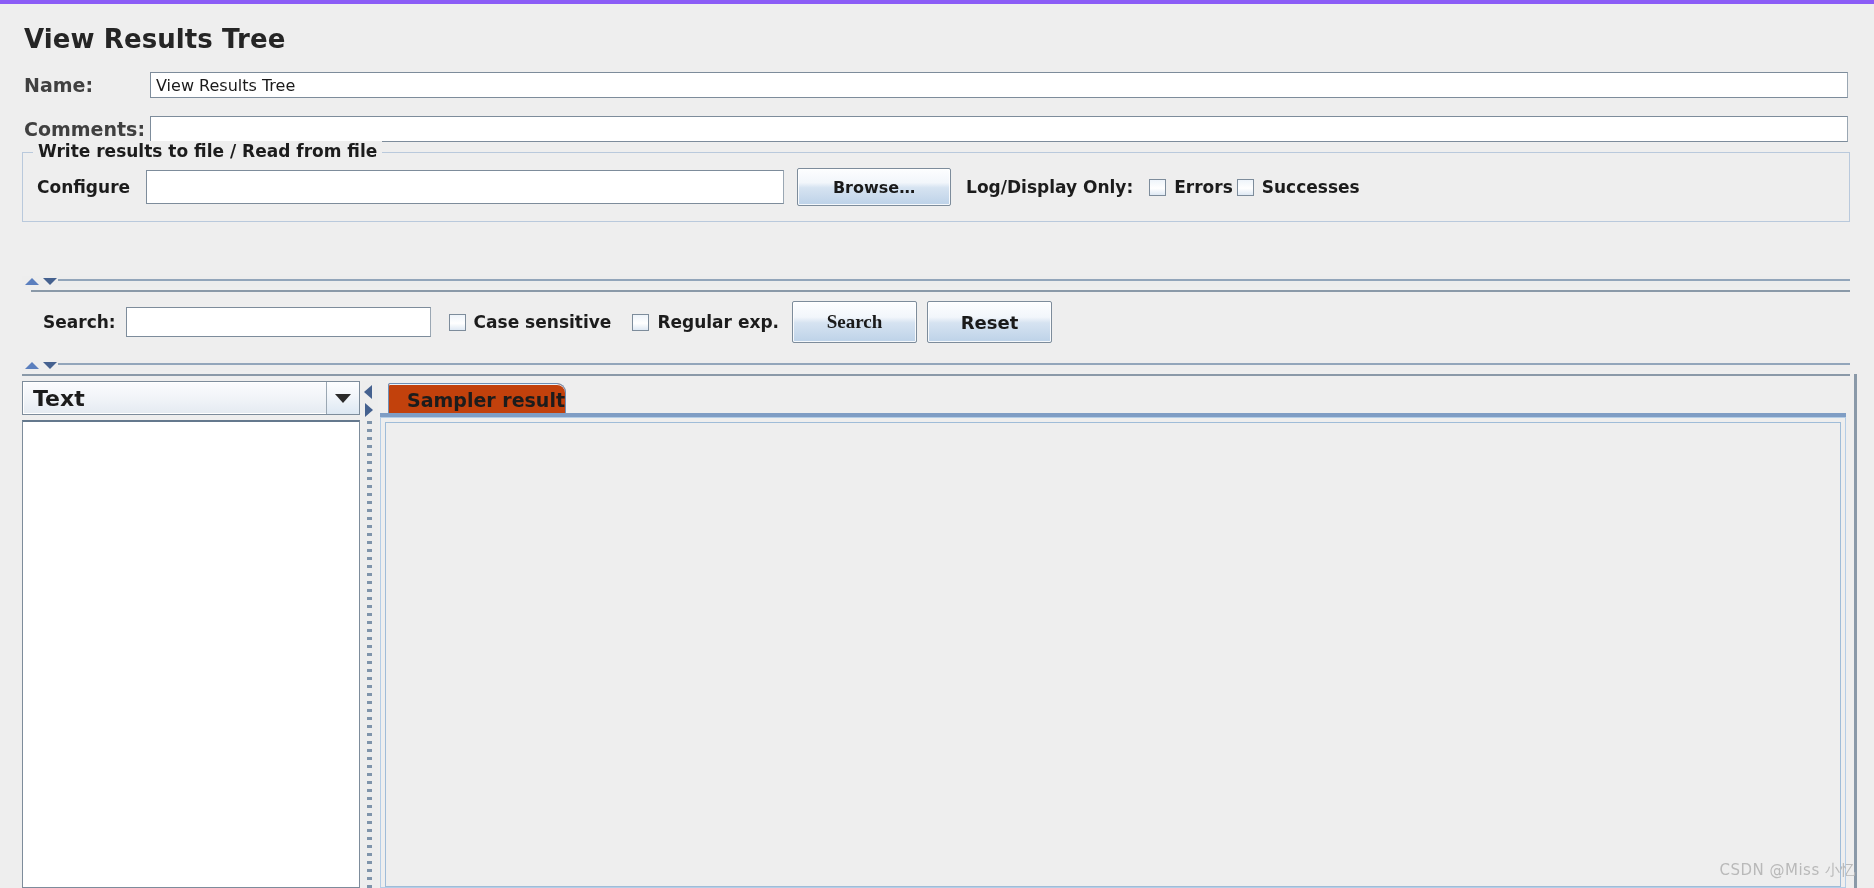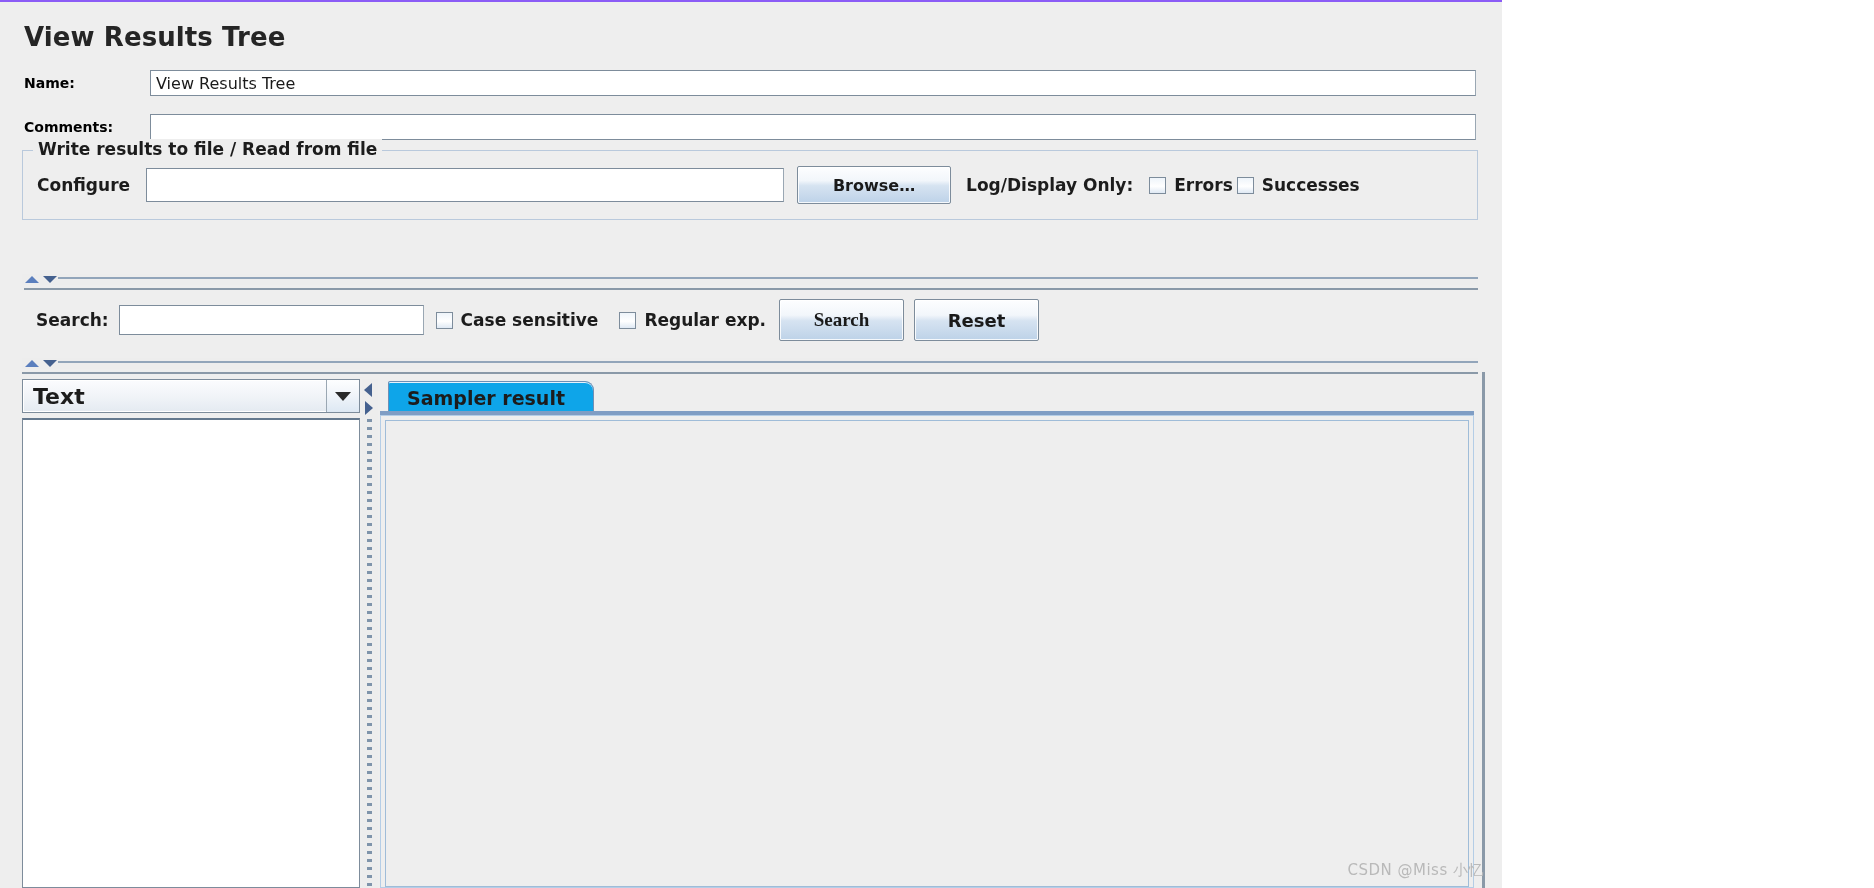--- a/index.html
+++ b/index.html
@@ -5,26 +5,26 @@
   html, body {
     margin: 0;
     padding: 0;
     background: #ffffff;
   }
   body {
     font-family: "DejaVu Sans", "Liberation Sans", sans-serif;
   }
   #app {
     position: relative;
-    width: 1502px;
+    width: 1874px;
     height: 888px;
     background: #eeeeee;
     overflow: hidden;
     box-sizing: border-box;
-    border-top: 2px solid #8b5cf6;
+    border-top: 4px solid #8b5cf6;
   }
 
   
   .panel-title {
     position: absolute;
     left: 24px;
     top: 20px;
     font-size: 26px;
     font-weight: bold;
     color: #252525;
@@ -34,23 +34,23 @@
   
   .form-row {
     position: absolute;
     left: 24px;
     right: 26px;
     height: 28px;
     display: flex;
     align-items: center;
   }
   .form-row .lbl {
-    font-size: 14px;
-    font-weight: bold;
-    color: #000000;
+    font-size: 19px;
+    font-weight: bold;
+    color: #404040;
     width: 126px;
     flex: 0 0 126px;
   }
   .txtfield {
     flex: 1 1 auto;
     height: 26px;
     background: #ffffff;
     border: 1px solid #7d8c9b;
     border-right-color: #9aa7b3;
     border-bottom-color: #7d8c9b;
@@ -183,21 +183,21 @@
   .tri-down {
     width: 0; height: 0;
     border-left: 7px solid transparent;
     border-right: 7px solid transparent;
     border-top: 7px solid #45618f;
   }
 
   
   .searchbar {
     position: absolute;
-    left: 24px;
+    left: 31px;
     right: 24px;
     background: #eeeeee;
     border-top: 2px solid #8a99a8;
     box-sizing: border-box;
     display: flex;
     align-items: center;
     padding-left: 12px;
   }
 
   
@@ -312,22 +312,22 @@
   .tabstrip {
     position: absolute;
     left: 0; right: 0; top: 0;
     height: 34px;
   }
   .tab {
     position: absolute;
     left: 8px;
     top: 2px;
     height: 32px;
-    padding: 0 28px 0 18px;
-    background: #0ea5e9;
+    padding: 0 0 0 18px;
+    background: #c2410c;
     border: 1px solid #6f8fb5;
     border-bottom: none;
     border-radius: 2px 9px 0 0;
     display: flex;
     align-items: center;
     font-size: 19px;
     font-weight: bold;
     color: #1c1c1c;
     box-sizing: border-box;
     box-shadow: inset 0 1px 0 #e8f2fc;
@@ -438,21 +438,21 @@
     </div>
   </div>
 
   <div class="searchbar" style="top:286px; height:62px;">
     <span class="inline-lbl" style="margin-right:10px;">Search:</span>
 
     <div class="txtfield" style="flex:0 0 305px; height:30px;">
       <span class="val"></span>
     </div>
 
-    <div class="chk-wrap" style="margin-left:12px;text-align:center;">
+    <div class="chk-wrap" style="margin-left:18px;text-align:center;">
       <span class="chk"></span>
       <span class="chk-lbl">Case sensitive</span>
     </div>
 
     <div class="chk-wrap" style="margin-left:21px;">
       <span class="chk"></span>
       <span class="chk-lbl">Regular exp.</span>
     </div>
 
     <div class="btn" style="flex:0 0 125px; height:42px; margin-left:13px; font-size:19px;font-family:Liberation Serif, serif;">

